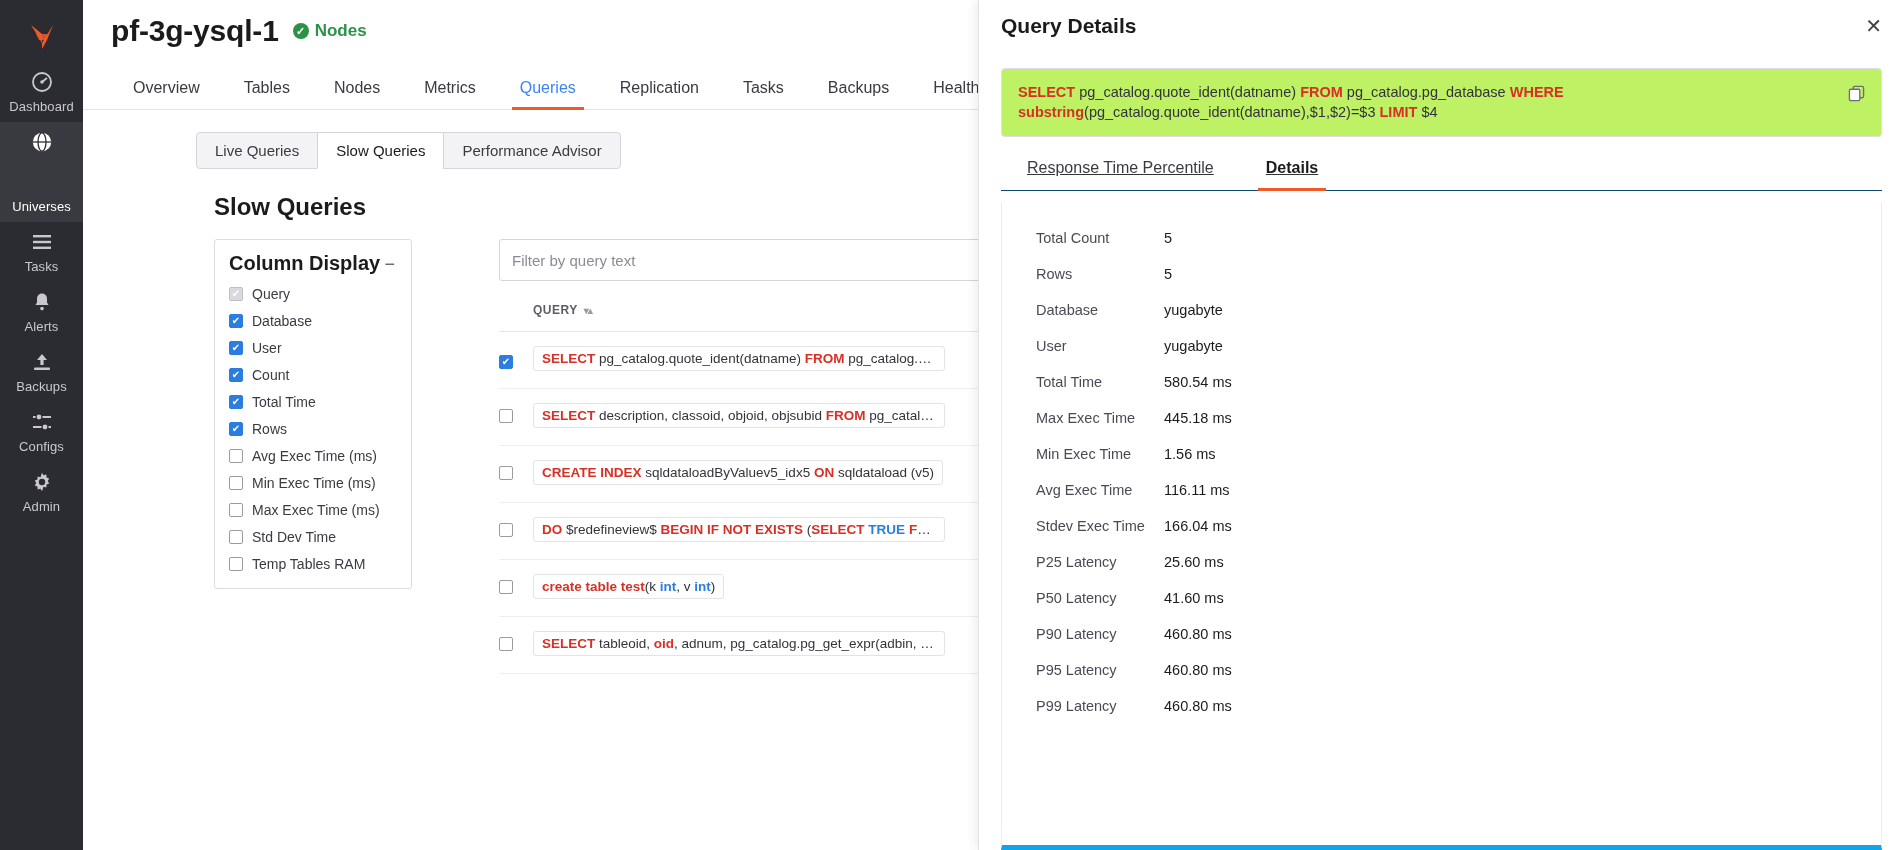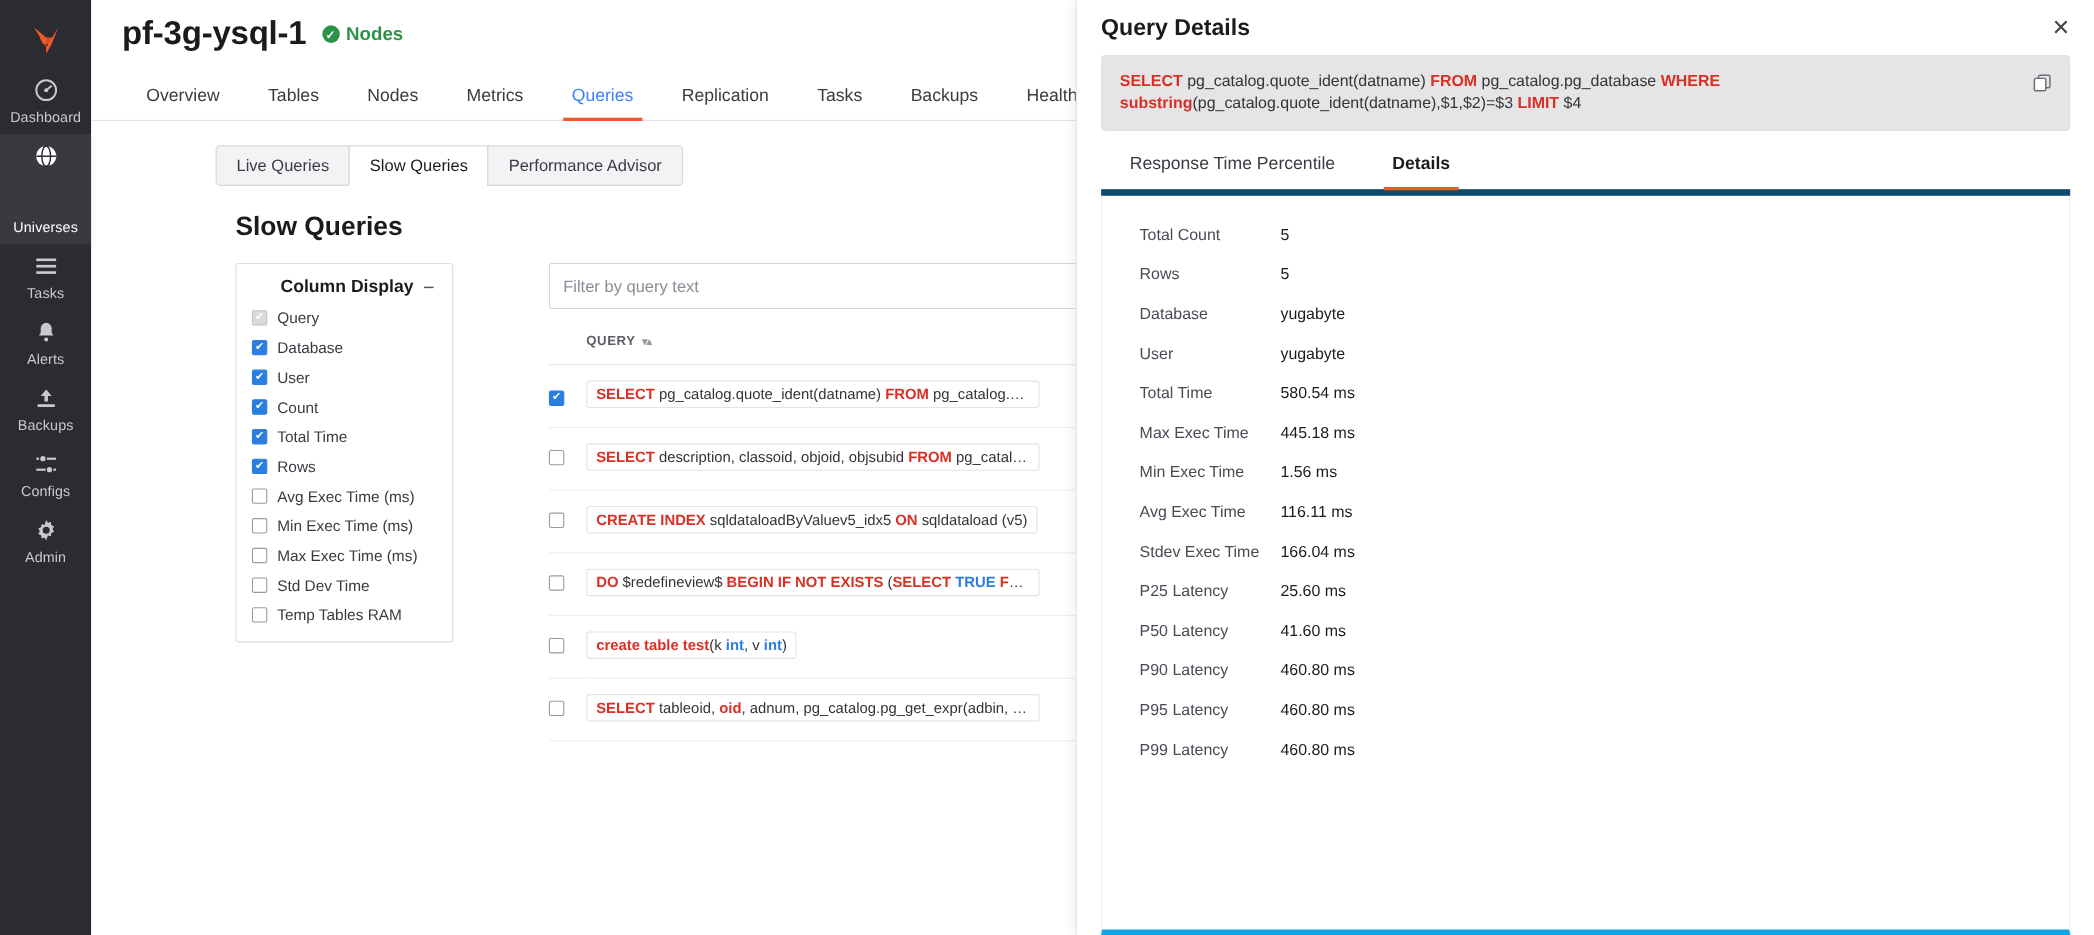--- a/index.html
+++ b/index.html
@@ -84,21 +84,21 @@
 
   .content-row { display: flex; margin-top: 18px; padding-left: 131px; }
 
   
   .col-card {
     width: 198px; border: 1px solid #dcdce2; border-radius: 3px;
     padding: 12px 14px 16px 14px; background: #fff;
     height: fit-content;
   }
   .col-card-head { display: flex; align-items: center; justify-content: space-between; }
-  .col-card-title { font-size: 16px; font-weight: bold; color: #1b1b1b; margin-left: 26px; }
+  .col-card-title { font-size: 20px; font-weight: bold; color: #1b1b1b; }
   .collapse-btn { font-size: 18px; color: #555; cursor: pointer; line-height: 1; padding: 0 2px; }
   .check-row { display: flex; align-items: center; gap: 9px; margin-top: 11px; font-size: 14px; color: #3a3a42; }
   .cb {
     width: 14px; height: 14px; border-radius: 2px; border: 1px solid #9a9aa4;
     background: #fff; display: inline-flex; align-items: center; justify-content: center;
     flex: 0 0 14px;
   }
   .cb.checked { background: #2b7ee0; border-color: #2b7ee0; }
   .cb.checked:after { content: "✔"; color: #fff; font-size: 10px; line-height: 1; }
   .cb.disabled { background: #d9d9de; border-color: #bfbfc7; }
@@ -145,32 +145,32 @@
     display: flex; flex-direction: column;
   }
   .panel-head {
     display: flex; align-items: center; justify-content: space-between;
     padding: 14px 22px 0 22px;
   }
   .panel-title { font-size: 21px; font-weight: bold; color: #1b1b1b; }
   .panel-close { font-size: 20px; color: #444; cursor: pointer; line-height: 1; }
 
   .query-card {
-    margin: 12px 22px 0 22px; border: 1px solid #dedee4; border-radius: 4px;
-    background: #e5e5e5; padding: 14px 16px; display: flex; gap: 12px;
+    margin: 30px 22px 0 22px; border: 1px solid #dedee4; border-radius: 4px;
+    background: #bef264; padding: 14px 16px; display: flex; gap: 12px;
     align-items: flex-start;
   }
   .query-text {
     flex: 1 1 auto; font-size: 14.5px; line-height: 1.35; color: #33333a;
     word-break: break-word;
   }
   .copy-ico { flex: 0 0 auto; color: #6d6d78; cursor: pointer; margin-top: 2px; }
 
   .panel-tabs {
-    margin: 22px 22px 0 22px; display: flex; border-bottom: 6px solid #0c4a6e;
+    margin: 22px 22px 11px 22px; display: flex; border-bottom: 1px solid #0c4a6e; text-decoration: underline;
   }
   .ptab {
     font-size: 16px; color: #3a3a42; padding: 0 26px 13px 26px; cursor: pointer; position: relative;
   }
   .ptab.active { font-weight: bold; color: #1b1b1b; }
   .ptab.active:after {
     content: ""; position: absolute; left: 18px; right: 18px; bottom: -1px; height: 3px; background: #ef5a28;
   }
 
   .details {

